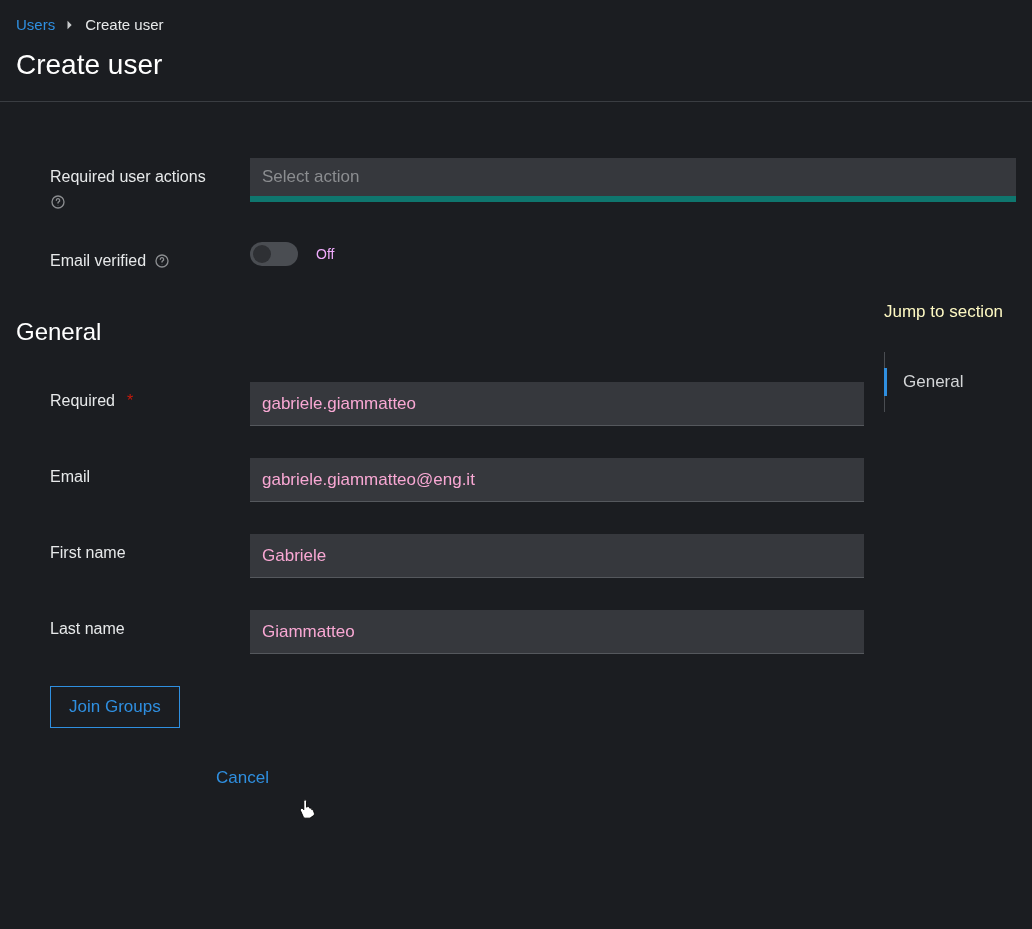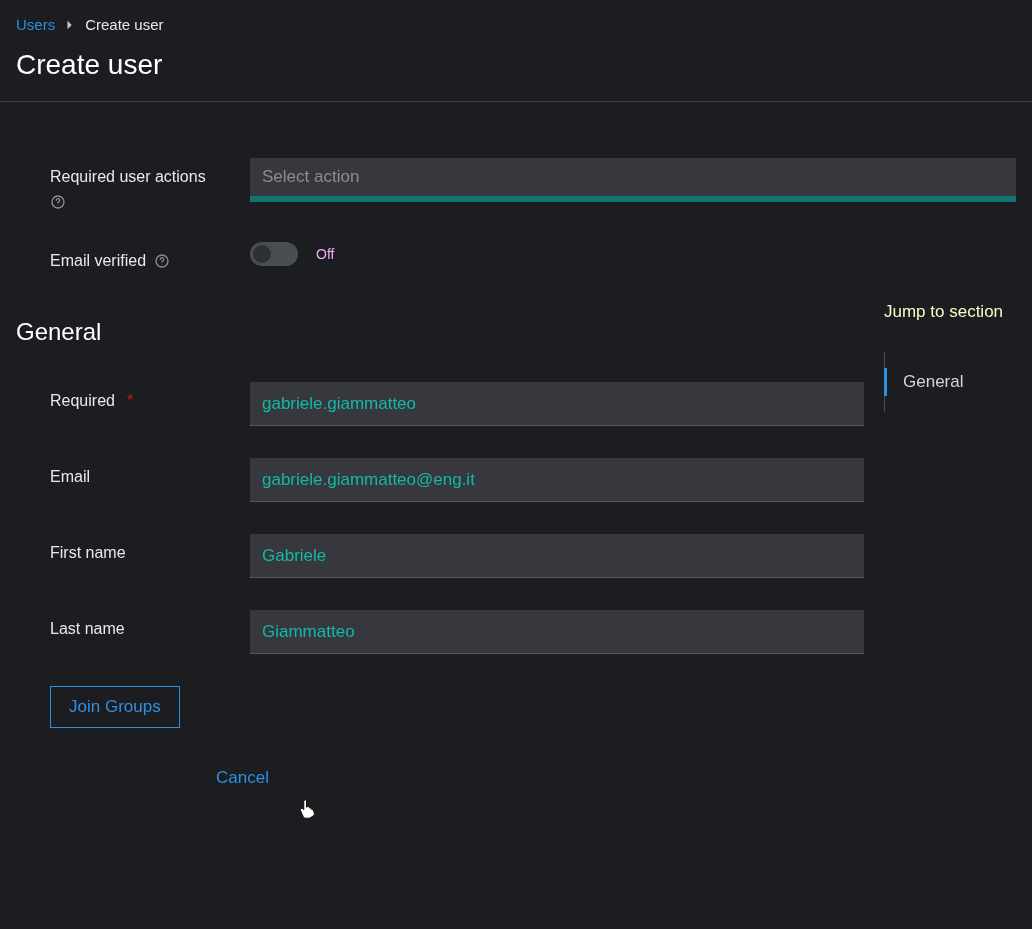--- a/index.html
+++ b/index.html
@@ -106,21 +106,21 @@
     color: #8b8d90;
     font-size: 17px;
     cursor: pointer;
   }
   .text-input {
     background: #36383d;
     border: none;
     border-bottom: 1px solid #55585d;
     height: 44px;
     width: 614px;
-    color: #14b8a6;
+    color: #f9a8d4;
     font-size: 17px;
     padding: 0 12px;
     outline: none;
     font-family: inherit;
   }
   .toggle {
     width: 48px;
     height: 24px;
     border-radius: 12px;
     background: #4a4d52;

